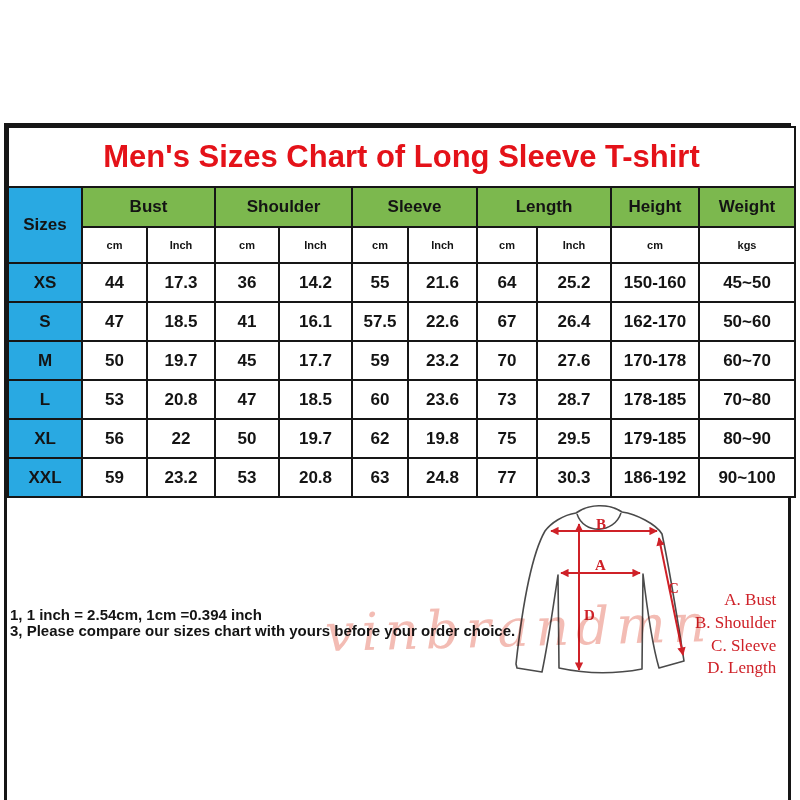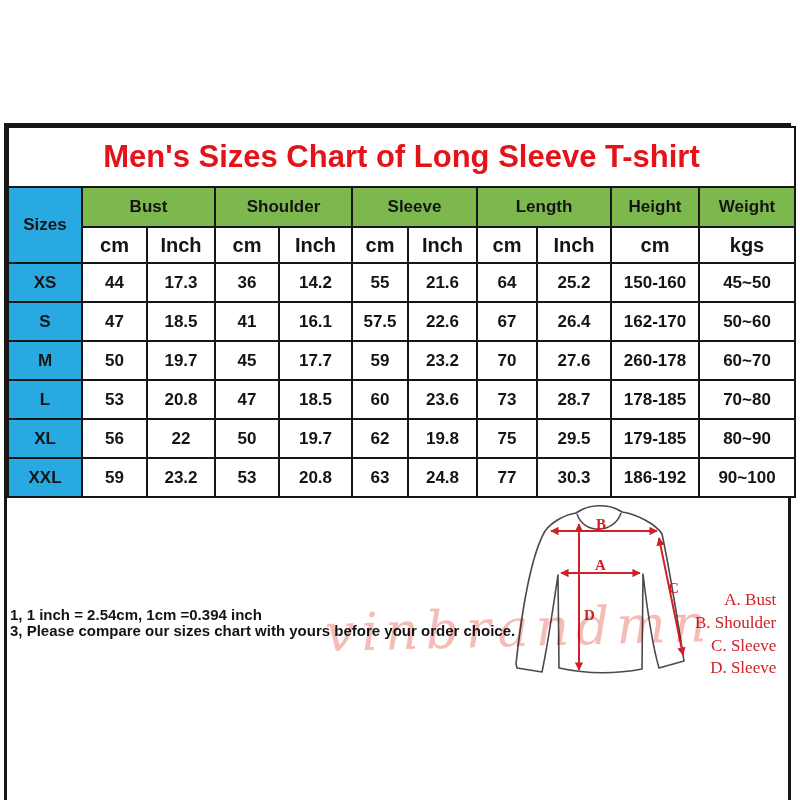--- a/index.html
+++ b/index.html
@@ -6,21 +6,21 @@
   .canvas{position:relative;width:800px;height:800px;background:#ffffff;overflow:hidden;
           font-family:"Liberation Sans",sans-serif;}
   .chart-box{position:absolute;left:4px;top:123px;width:787px;height:683px;box-sizing:border-box;
              border:3px solid var(--grid_black);background:#ffffff;}
   table.size-chart{border-collapse:collapse;table-layout:fixed;width:100%;
              font-family:"Liberation Sans",sans-serif;font-weight:bold;color:var(--text_black);}
   table.size-chart td{border:2px solid var(--grid_black);text-align:center;vertical-align:middle;
              padding:0;overflow:hidden;}
   tr.title-row td{height:58px;font-size:31px;letter-spacing:0px;color:var(--title_red);background:#ffffff;}
   tr.group-row td{height:38px;font-size:17px;background:var(--header_green);}
-  tr.unit-row td{height:34px;font-size:20px;background:#ffffff;margin-left:16px;}
+  tr.unit-row td{height:34px;font-size:11px;background:#ffffff;margin-left:16px;}
   tr.data-row td{height:37px;font-size:17px;background:#ffffff;}
   td.sizes-cell{background:var(--sizes_blue) !important;}
   .notes{position:absolute;left:3px;top:481px;font-size:15px;line-height:15.9px;font-weight:bold;
          color:var(--text_black);white-space:nowrap;}
   .legend{position:absolute;left:688px;top:463px;font-family:"Liberation Serif",serif;
           font-size:17px;line-height:22.8px;color:var(--diagram_red);white-space:nowrap;text-align:right;}
   .watermark{position:absolute;left:318px;top:472px;font-family:"DejaVu Serif",serif;
           font-style:italic;font-size:52px;letter-spacing:7px;color:var(--watermark_pink);
           mix-blend-mode:multiply;transform:rotate(-1.5deg);pointer-events:none;}
   .shirt-svg{position:absolute;left:493px;top:372px;}
@@ -104,21 +104,21 @@
       <tr class="data-row">
         <td class="sizes-cell">M</td>
         <td>50</td>
         <td>19.7</td>
         <td>45</td>
         <td>17.7</td>
         <td>59</td>
         <td>23.2</td>
         <td>70</td>
         <td>27.6</td>
-        <td>260-178</td>
+        <td>170-178</td>
         <td>60~70</td>
       </tr>
       <tr class="data-row">
         <td class="sizes-cell">L</td>
         <td>53</td>
         <td>20.8</td>
         <td>47</td>
         <td>18.5</td>
         <td>60</td>
         <td>23.6</td>
@@ -179,19 +179,19 @@
       <text class="arrow-label" x="96" y="31">B</text>
       <text class="arrow-label" x="95" y="72">A</text>
       <text class="arrow-label" x="84" y="122">D</text>
       <text class="arrow-label" x="168" y="95">C</text>
     </svg>
 
     <div class="legend">
       <div>A. Bust</div>
       <div>B. Shoulder</div>
       <div>C. Sleeve</div>
-      <div>D. Sleeve</div>
+      <div>D. Length</div>
     </div>
 
     <div class="watermark">vinbrandmn</div>
 
   </div>
 </div>
 
 </body></html>

